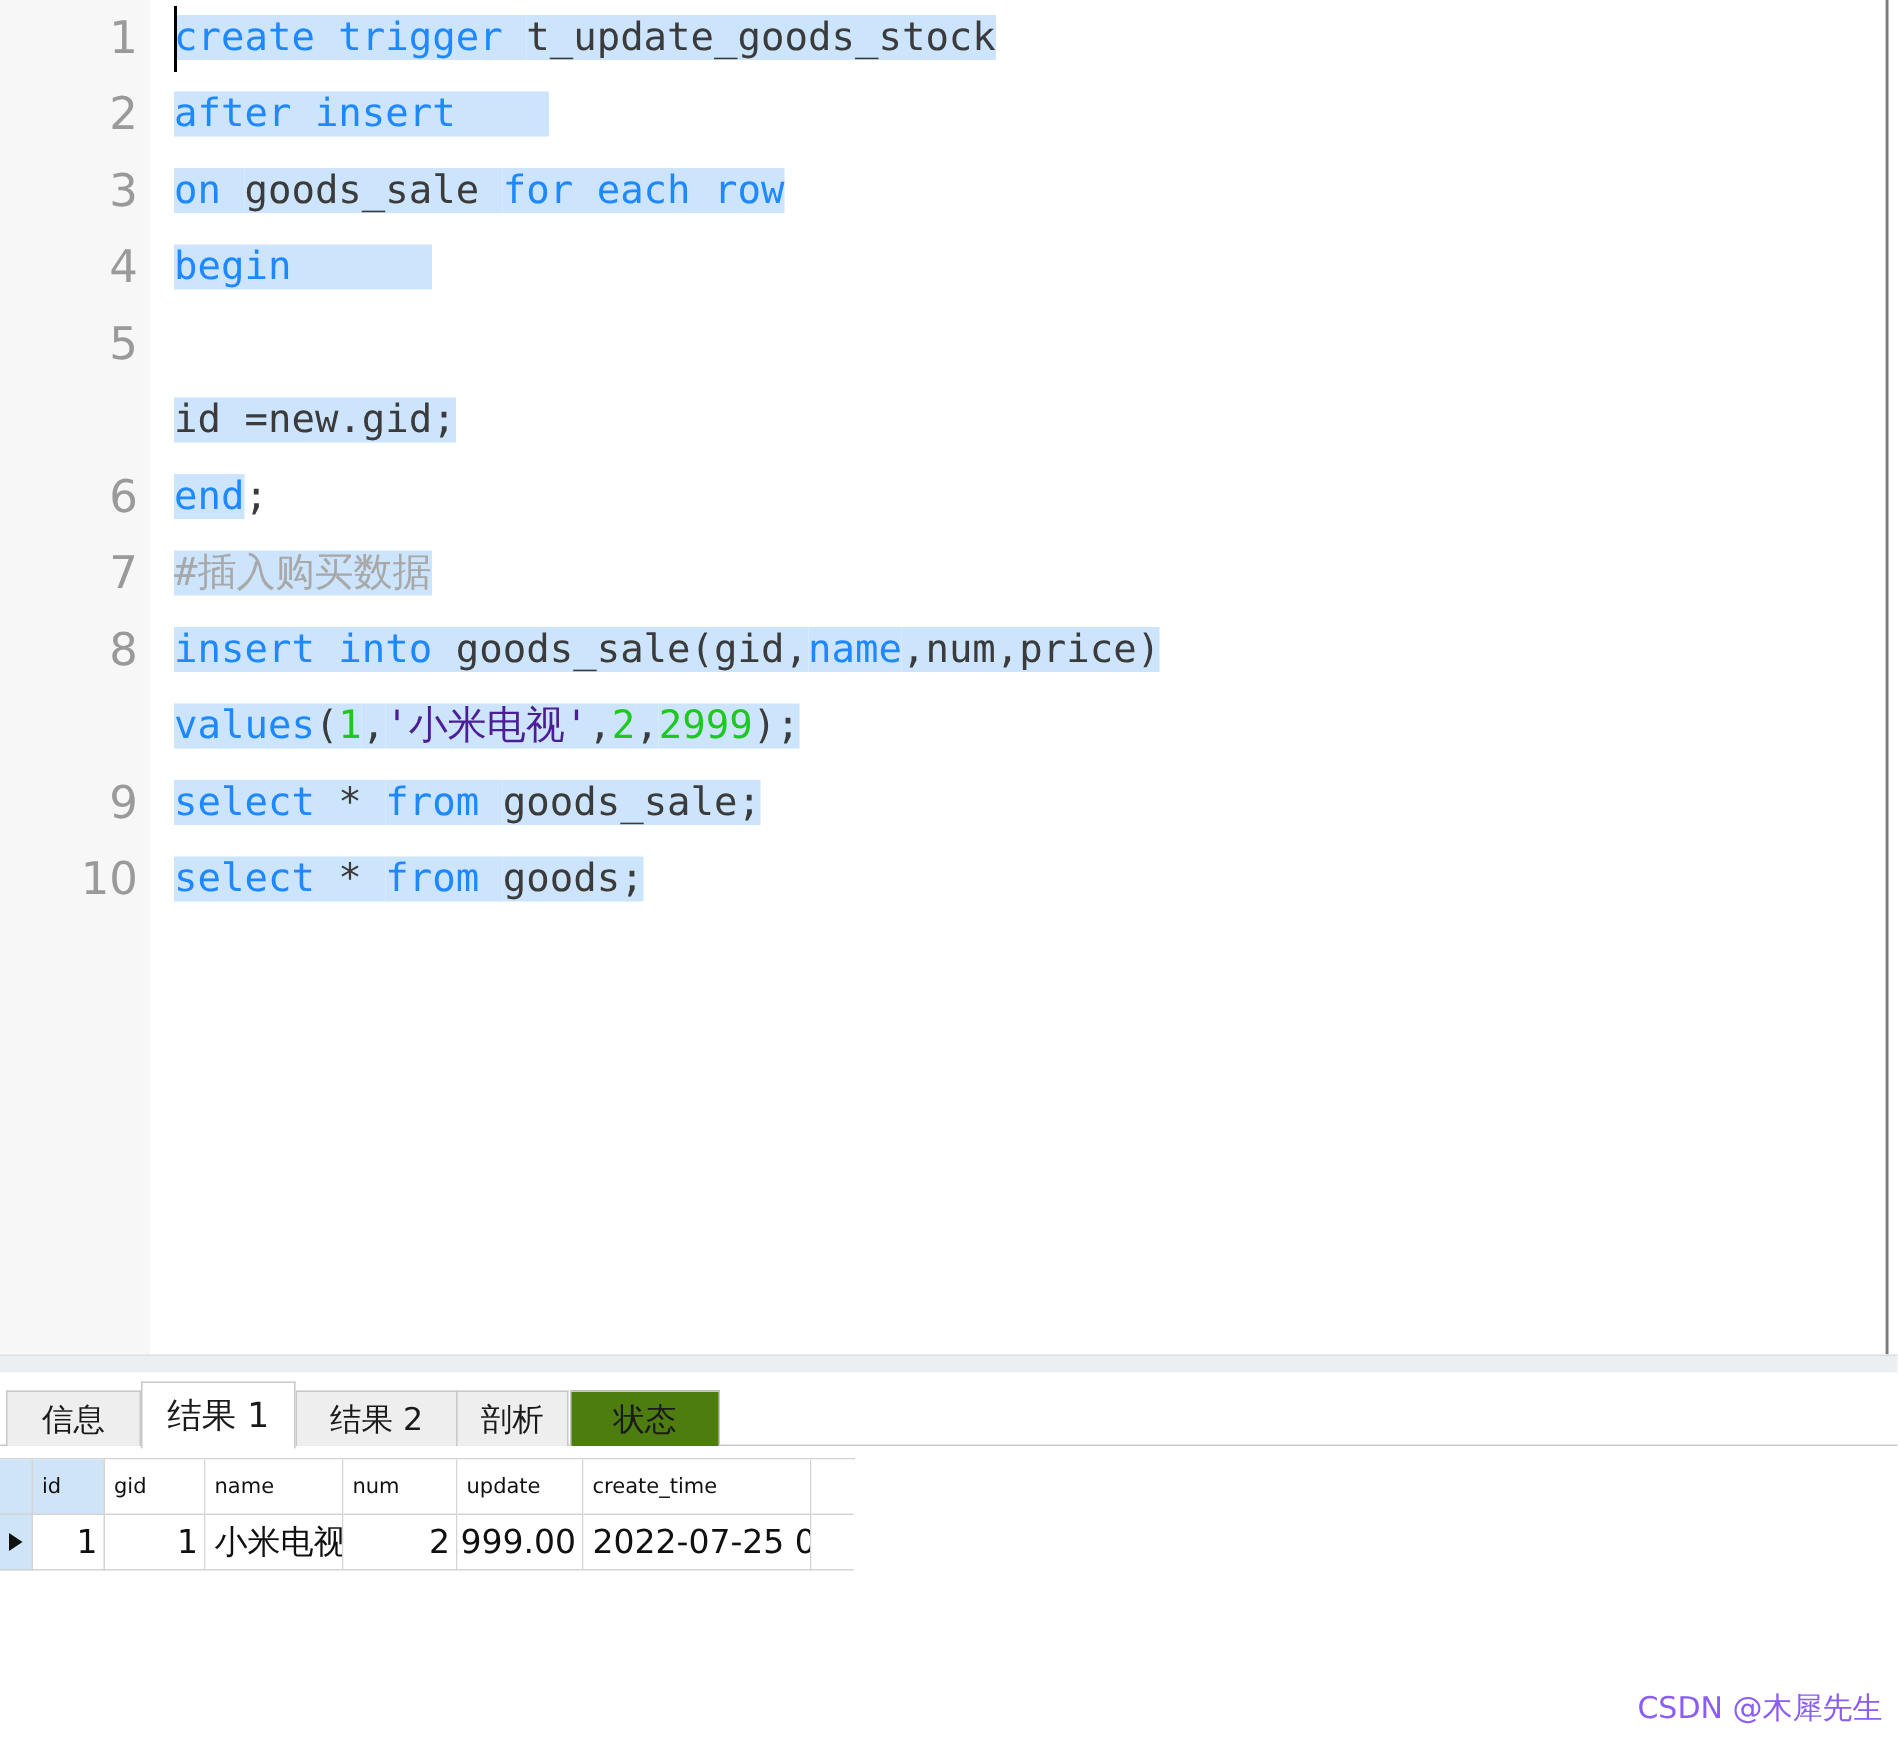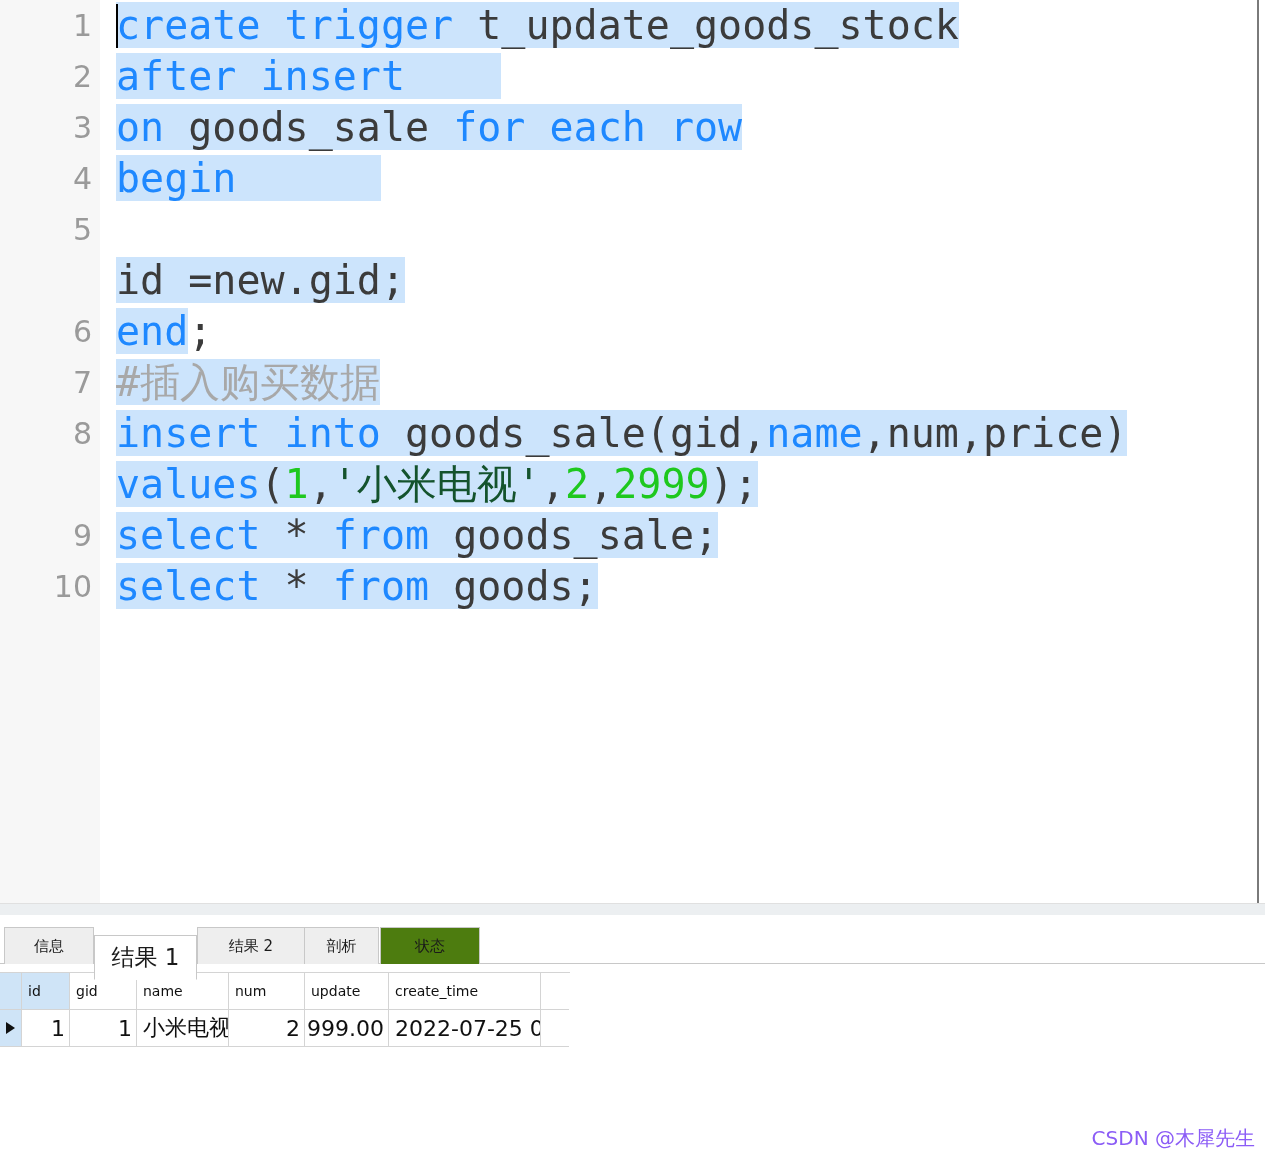--- a/index.html
+++ b/index.html
@@ -57,31 +57,31 @@
     font-size: 30px;
     line-height: 51px;
     color: #9a9a9a;
   }
 
   .cline {
     position: absolute;
     left: 0;
     white-space: pre;
     font-family: "DejaVu Sans Mono", monospace;
-    font-size: 40px;
+    font-size: 26px;
     line-height: 51px;
     height: 51px;
     color: #3b3b3b;
     letter-spacing: 0px;
   }
   .cline > span { padding: 0; }
   .hl { background: #cce4fc; }
   .kw { color: #1e88ff; }
   .num { color: #1ec81e; }
-  .str { color: #14532d; }
+  .str { color: #4c1d95; }
   .cmt { color: #a8a8a8; }
   .plain { color: #3b3b3b; }
 
   
   #caret {
     position: absolute;
     left: 116px;
     top: 4px;
     width: 2px;
     height: 44px;
@@ -155,21 +155,21 @@
   }
   .tab {
     position: absolute;
     top: 8px;
     height: 37px;
     box-sizing: border-box;
     background: #eeeeee;
     border: 1px solid #c8c8c8;
     border-bottom: none;
     font-family: "DejaVu Sans", sans-serif;
-    font-size: 15px;
+    font-size: 21px;
     color: #1a1a1a;
     display: flex;
     align-items: center;
     justify-content: center;
     cursor: default;
   }
   .tab.active {
     top: 2px;
     height: 45px;
     background: #ffffff;
@@ -311,21 +311,21 @@
 
   <div id="caret"></div>
 </div>
 
 <div id="splitter"></div>
 
 <div id="result-pane">
 
   <div id="tabstrip">
     <div class="tab" style="left:4px;   width:90px;">信息</div>
-    <div class="tab active" style="left:94px;  width:103px;margin-top:14px;">结果 1</div>
+    <div class="tab active" style="left:94px;  width:103px;">结果 1</div>
     <div class="tab" style="left:197px; width:108px;">结果 2</div>
     <div class="tab" style="left:304px; width:75px;">剖析</div>
     <div class="tab hovered" style="left:380px; width:100px;">状态</div>
   </div>
 
   <div id="grid">
 
     <div class="grid-row">
       <div class="gh rowsel w-marker"></div>
       <div class="gh sel w-id">id</div>

